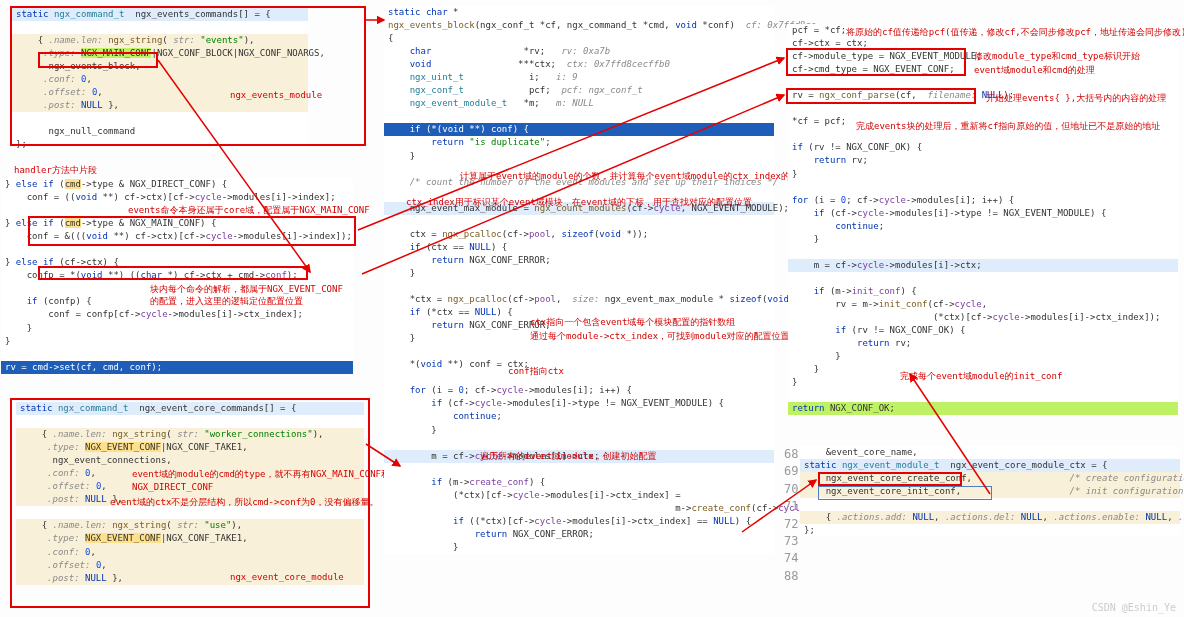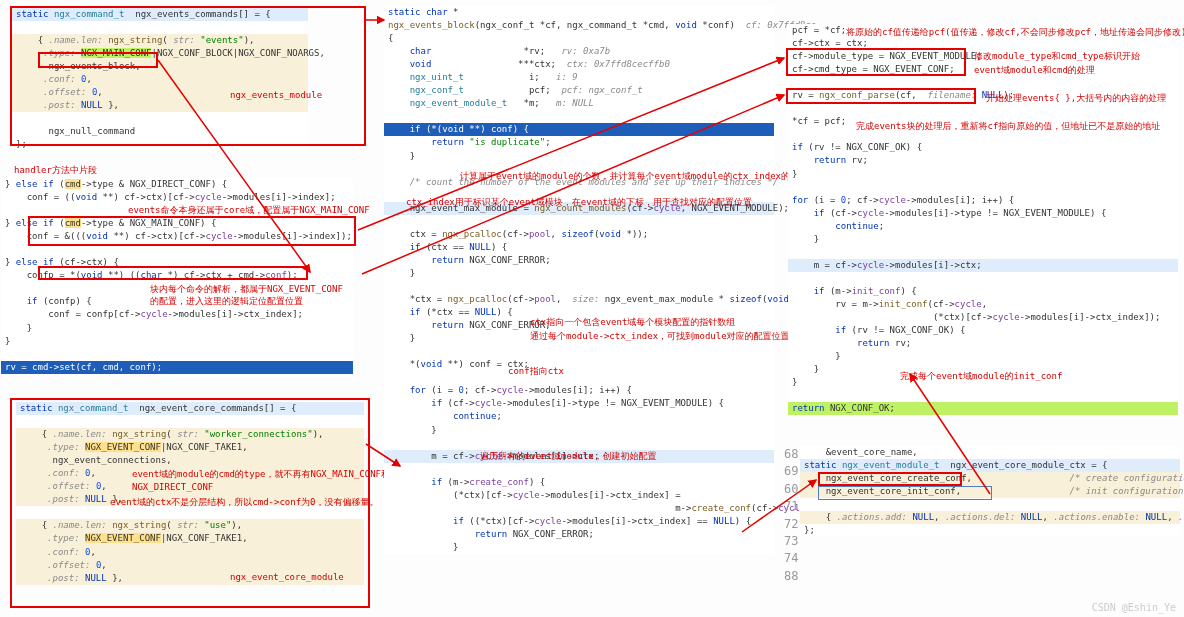--- a/index.html
+++ b/index.html
@@ -180,21 +180,21 @@
 <div class="redtxt" style="left:974px;top:50px">修改module_type和cmd_type标识开始</div>
 <div class="redtxt" style="left:974px;top:64px">event域module和cmd的处理</div>
 <div class="redtxt" style="left:986px;top:92px">开始处理events{ },大括号内的内容的处理</div>
 <div class="redtxt" style="left:856px;top:120px">完成events块的处理后，重新将cf指向原始的值，但地址已不是原始的地址</div>
 <div class="redtxt" style="left:900px;top:370px">完成每个event域module的init_conf</div>
 
 <div class="panel" style="left:800px;top:446px;width:380px">
 <div style="position:absolute;left:-16px;top:0;color:#999;font-size:12px;line-height:1.45">
 <div>68</div>
       <div>69</div>
-      <div>60</div>
+      <div>70</div>
       <div>71</div>
       <div>72</div>
       <div>73</div>
       <div>74</div>
       <div>88</div>
 </div>
 <div class="code-line">    &amp;event_core_name,</div>
 <div class="code-line hl-ltblue"><span class="kw">static</span> <span class="type">ngx_event_module_t</span>  ngx_event_core_module_ctx = {</div>
 <div class="code-line hl-yellow">    ngx_event_core_create_conf,                  <span class="comment">/* create configuration */</span></div>
 <div class="code-line hl-yellow">    ngx_event_core_init_conf,                    <span class="comment">/* init configuration */</span></div>

